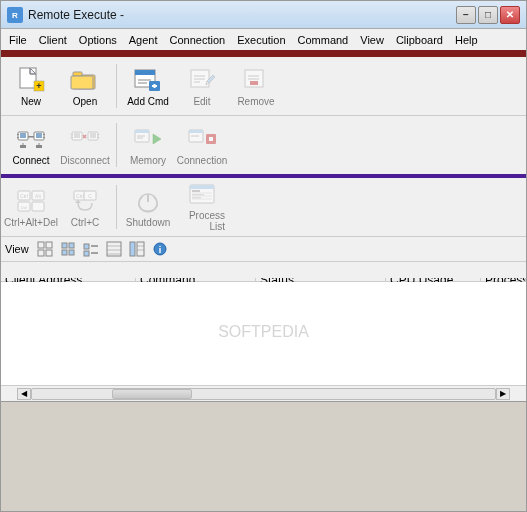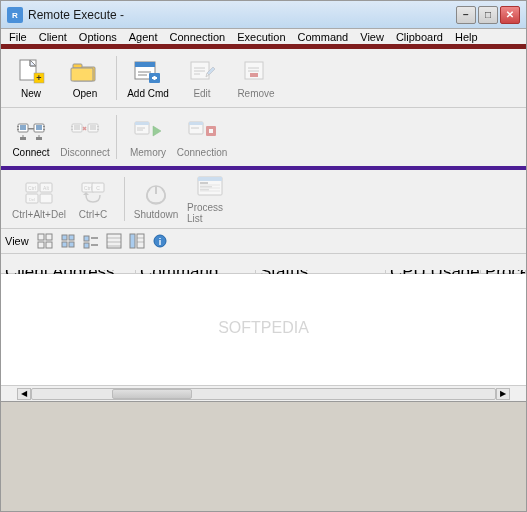--- a/index.html
+++ b/index.html
@@ -59,26 +59,26 @@
       display: flex;
       align-items: center;
       justify-content: center;
       font-size: 10px;
       font-weight: bold;
       color: #333;
       border-radius: 2px;
     }
     .title-btn.close { background: linear-gradient(to bottom, #e88, #c44); color: white; border-color: #a33; }
     .menu-bar {
-      height: 20px;
+      height: 28px;
       background: #f0f0f0;
       display: flex;
       align-items: center;
       padding: 0 2px;
-      border-bottom: 5px solid #7f1d1d;
+      border-bottom: 7px solid #7f1d1d;
       flex-shrink: 0;
     }
     .menu-item {
       padding: 2px 6px;
       cursor: pointer;
       font-size: 11px;
       color: #000;
       border-radius: 2px;
     }
     .toolbar {
@@ -133,25 +133,26 @@
       align-items: center;
       padding: 3px 4px;
       border-bottom: 4px solid #4c1d95;
       background: #f0f0f0;
       flex-shrink: 0;
       gap: 2px;
     }
     .toolbar3 {
       display: flex;
       align-items: center;
-      padding: 3px 12px;
+      padding: 3px 4px;
       border-bottom: 1px solid #ccc;
       background: #f0f0f0;
       flex-shrink: 0;
       gap: 2px;
+      text-align: right;
     }
     .view-bar {
       display: flex;
       align-items: center;
       padding: 2px 4px;
       border-bottom: 1px solid #ccc;
       background: #f0f0f0;
       flex-shrink: 0;
       gap: 1px;
     }
@@ -182,21 +183,21 @@
     .table-header {
       display: flex;
       background: #f0f0f0;
       border-bottom: 1px solid #ccc;
       height: 20px;
       flex-shrink: 0;
     }
     .table-header-cell {
       border-right: 1px solid #ccc;
       padding: 2px 4px;
-      font-size: 17px;
+      font-size: 12px;
       color: #000;
       white-space: nowrap;
       overflow: hidden;
       display: flex;
       align-items: center;
       margin-top: 16px;
     }
     .col-client { width: 135px; flex-shrink: 0; }
     .col-command { width: 120px; flex-shrink: 0; }
     .col-status { width: 130px; flex-shrink: 0; }

